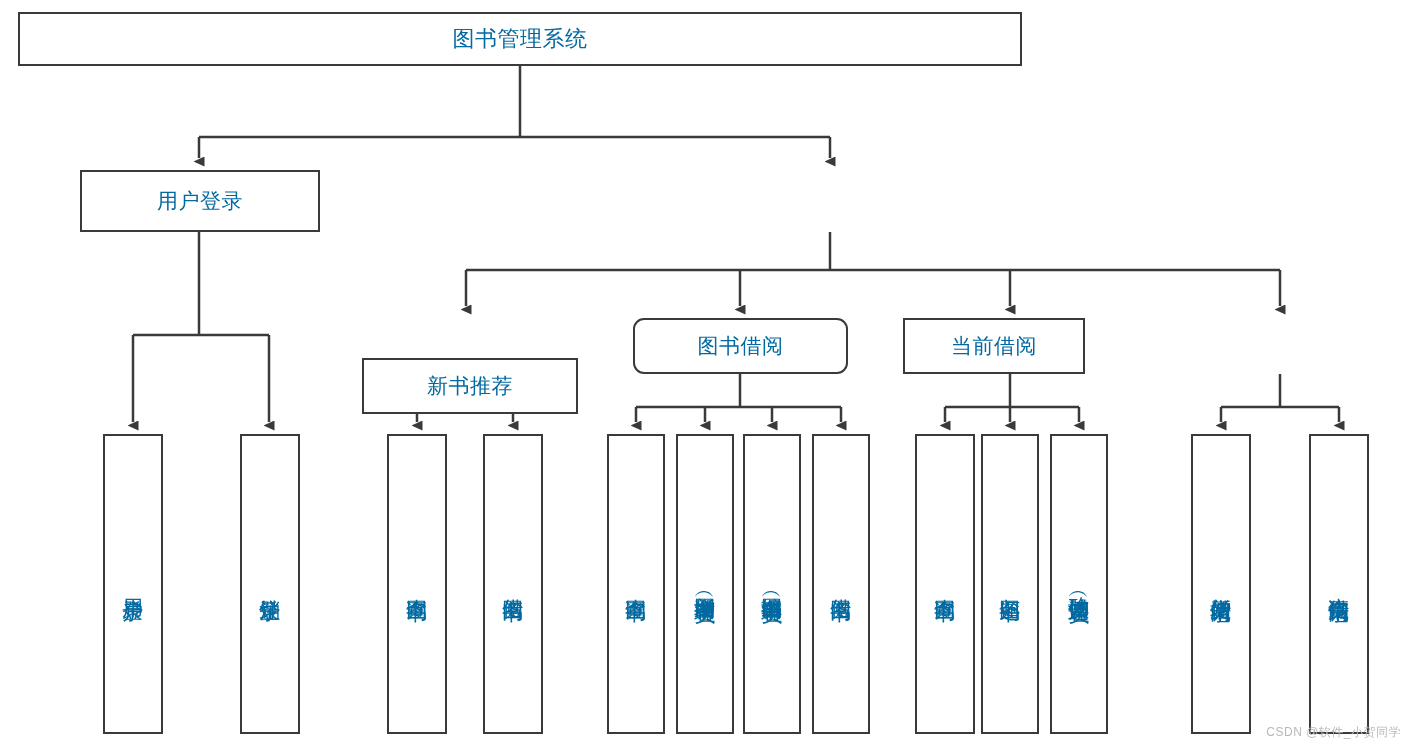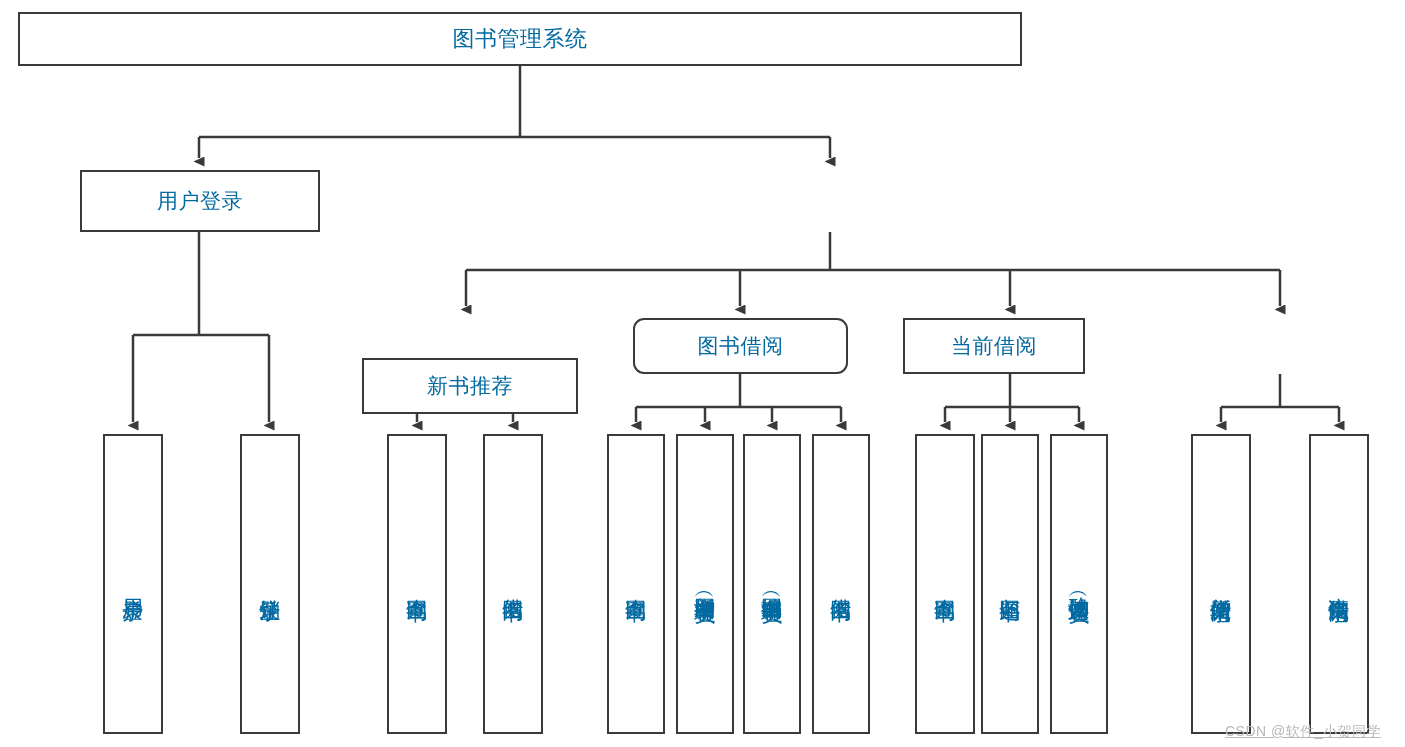--- a/index.html
+++ b/index.html
@@ -52,28 +52,27 @@
     writing-mode: vertical-rl;
     text-orientation: upright;
     white-space: normal;
     font-size: 21px;
     line-height: 1.22;
     letter-spacing: 1px;
     max-height: 280px;
   }
   .watermark {
     position: absolute;
-    right: 24px;
+    right: 4px;
     bottom: 6px;
-    font-size: 14px;
+    font-size: 12px;
     color: #b9b9b9;
     letter-spacing: 0.5px;
     white-space: nowrap;
     user-select: none;
-    text-decoration: underline;
   }
 </style>
 </head>
 <body>
 
 <div id="canvas">
 
   <svg class="wires" viewBox="0 0 1405 747" xmlns="http://www.w3.org/2000/svg">
     <defs>
       <marker id="arrow" markerWidth="10" markerHeight="11" refX="1.5" refY="5.5" orient="auto" markerUnits="userSpaceOnUse">

